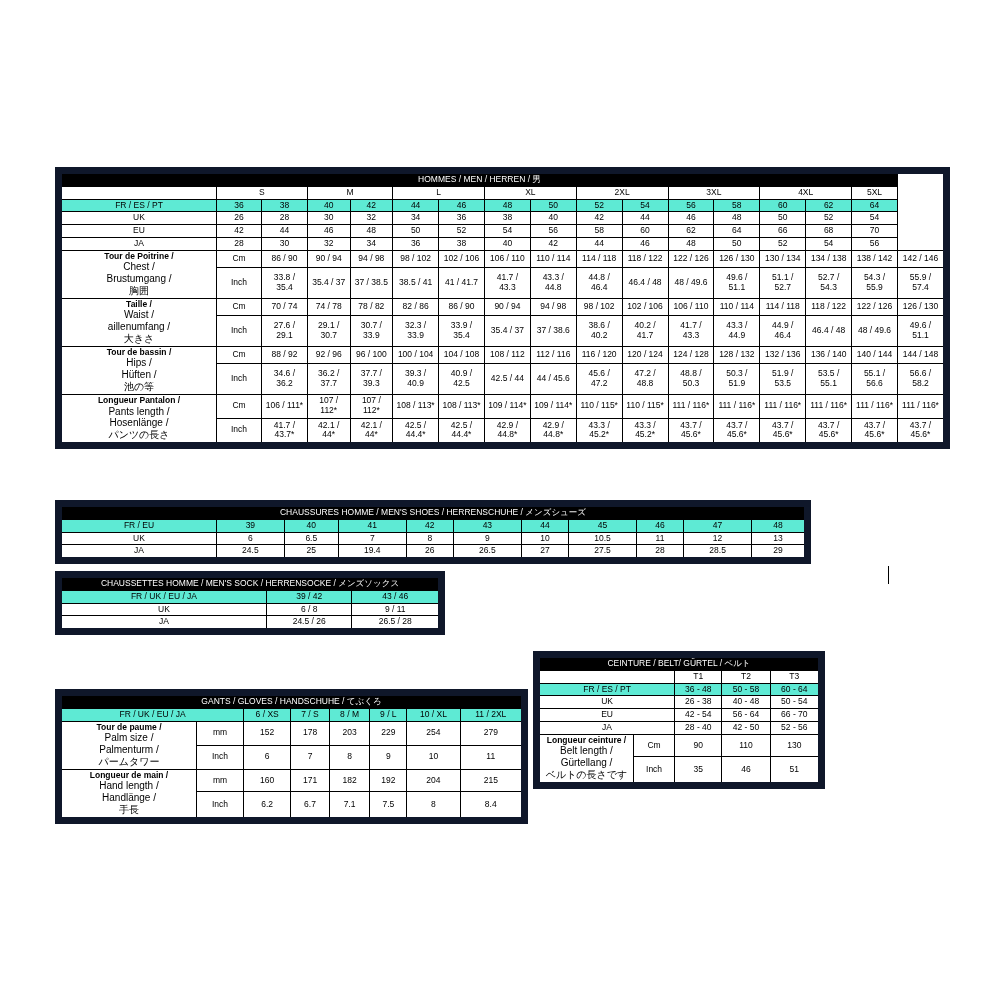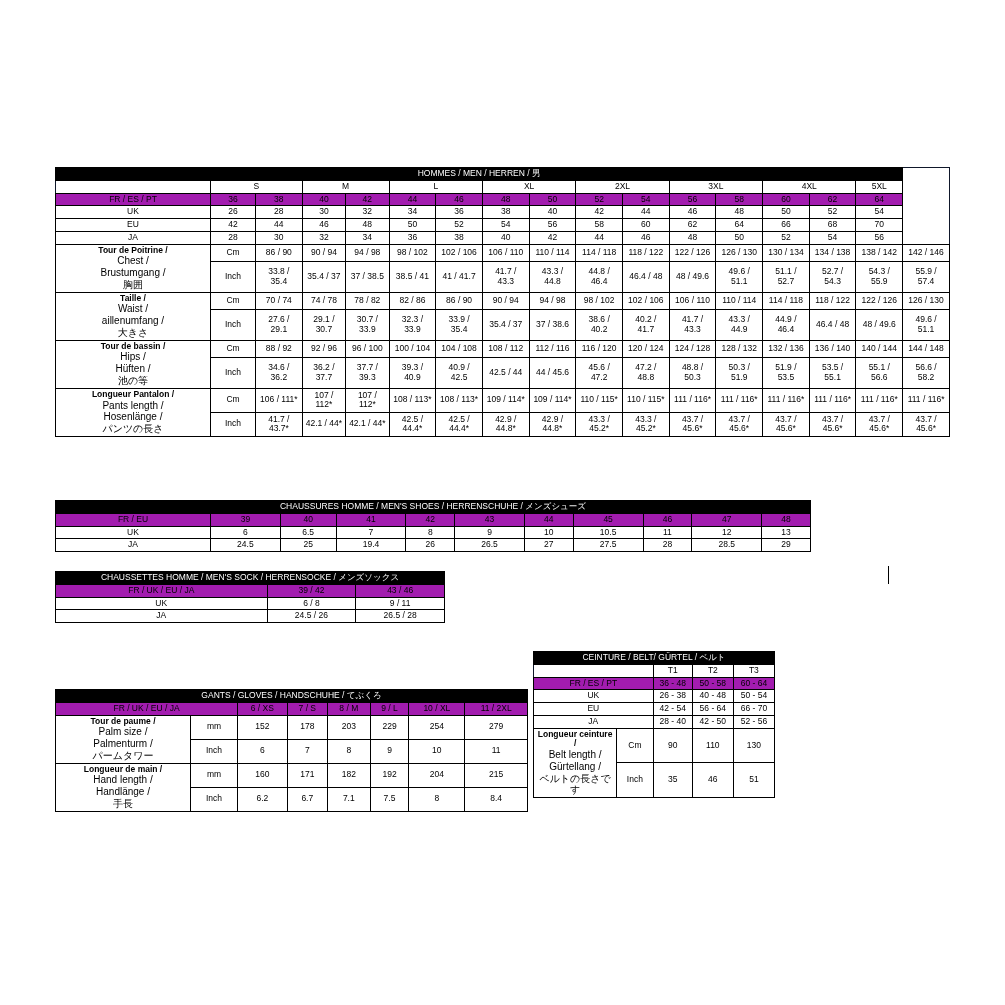--- a/index.html
+++ b/index.html
@@ -1,24 +1,24 @@
 <!DOCTYPE html>
 <html><head>
 <meta charset="utf-8">
 <style>
   html,body{margin:0;padding:0;background:#ffffff;}
   body{width:1005px;height:1005px;font-family:"Liberation Sans",sans-serif;color:#000;}
   #sheet{position:relative;width:1005px;height:1005px;}
 
   table{border-collapse:collapse;}
-  .tbl{border:1px solid #0f172a;background:#fff;}
+  .tbl{border:7px solid #0f172a;background:#fff;}
   .tbl td,.tbl th{border:1px solid #000;padding:1px 3px;font-size:8.5px;line-height:1.15;vertical-align:middle;text-align:center;font-weight:normal;}
   .hdrbar{background:#000;color:#fff;text-align:left;font-size:8.5px;font-weight:bold;padding:3px 5px;}
   .hdrbar .lt{font-weight:normal;}
-  .yellow{background:#a21caf;font-weight:bold;margin-left:36px;}
+  .yellow{background:#5eead4;font-weight:bold;margin-left:36px;}
   .sizegrp{font-weight:bold;font-size:9px;}
   .rowlbl{text-align:left;font-weight:bold;font-size:8.5px;padding-left:5px;}
   .unit{font-weight:bold;font-size:8px;}
   .small{font-size:7.5px;}
 
   
   #men{position:absolute;left:55px;top:167px;width:895px;}
   #shoes{position:absolute;left:55px;top:500px;width:640px;}
   #socks{position:absolute;left:55px;top:571px;width:390px;}
   #gloves{position:absolute;left:55px;top:689px;width:473px;}
@@ -448,21 +448,21 @@
         <td>7.1</td>
         <td>7.5</td>
         <td>8</td>
         <td>8.4</td>
       </tr>
     </tbody>
       </table>
   </div>
 
   <div id="belt">
-    <table class="tbl" style="width:242px;padding-left:28px;">
+    <table class="tbl" style="width:292px;padding-left:28px;">
       <tbody>
           <tr>
         <td class="hdrbar" colspan="5">
           <span>CEINTURE</span><span class="lt">  / BELT/ GÜRTEL / ベルト</span>
         </td>
       </tr>
       <tr>
         <td colspan="2" style="border:none;width:140px;"></td>
         <td class="sizegrp" style="width:50px;">T1</td>
         <td class="sizegrp" style="width:50px;">T2</td>

